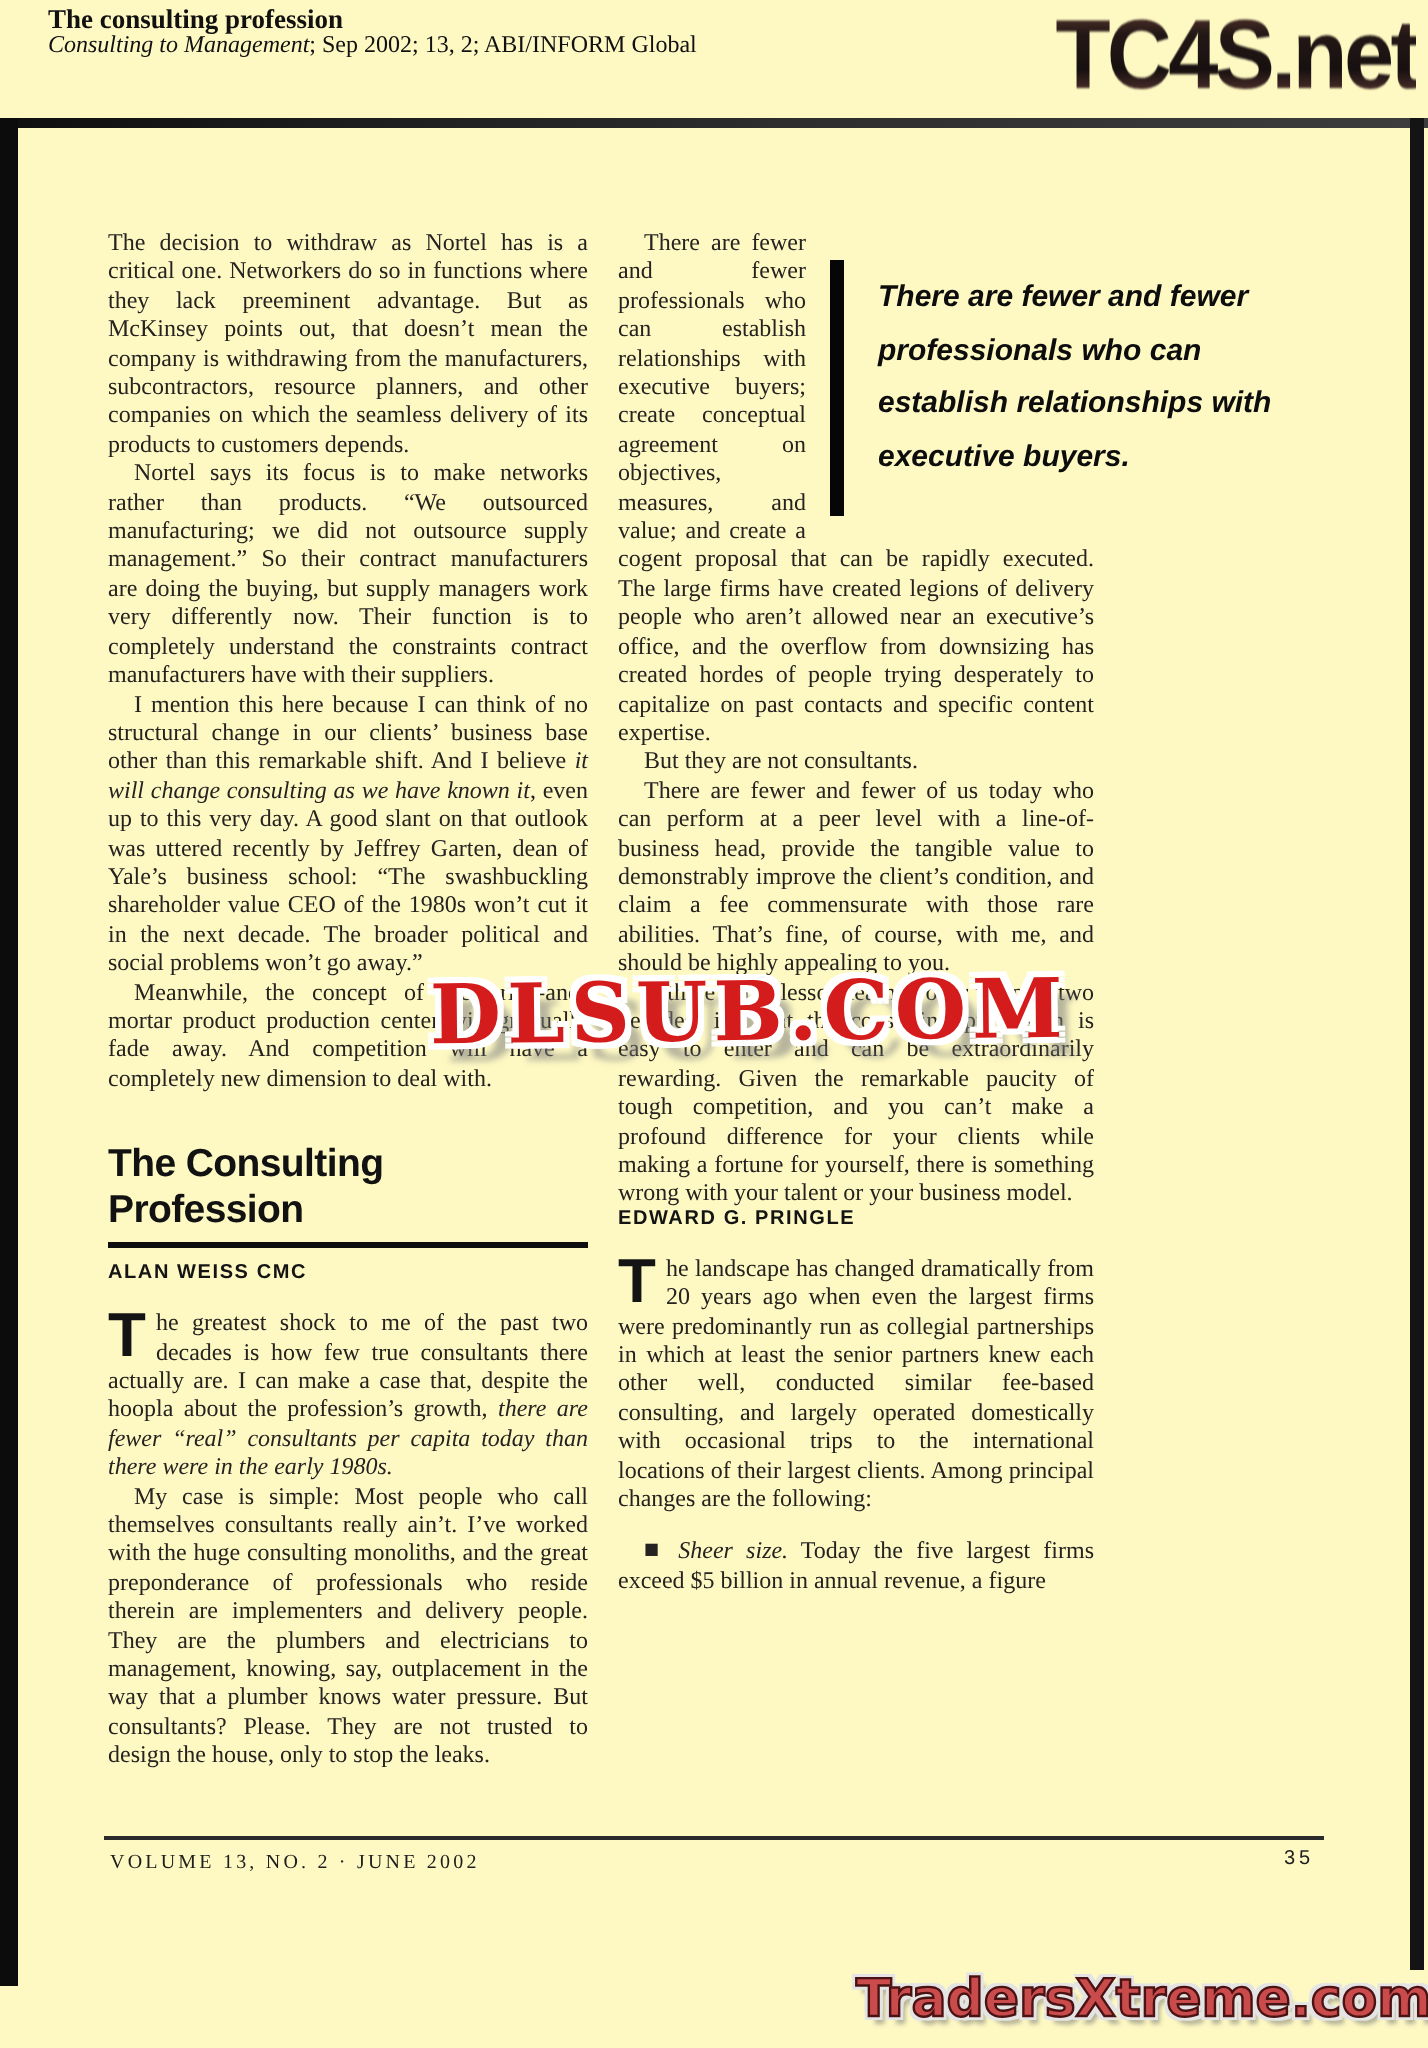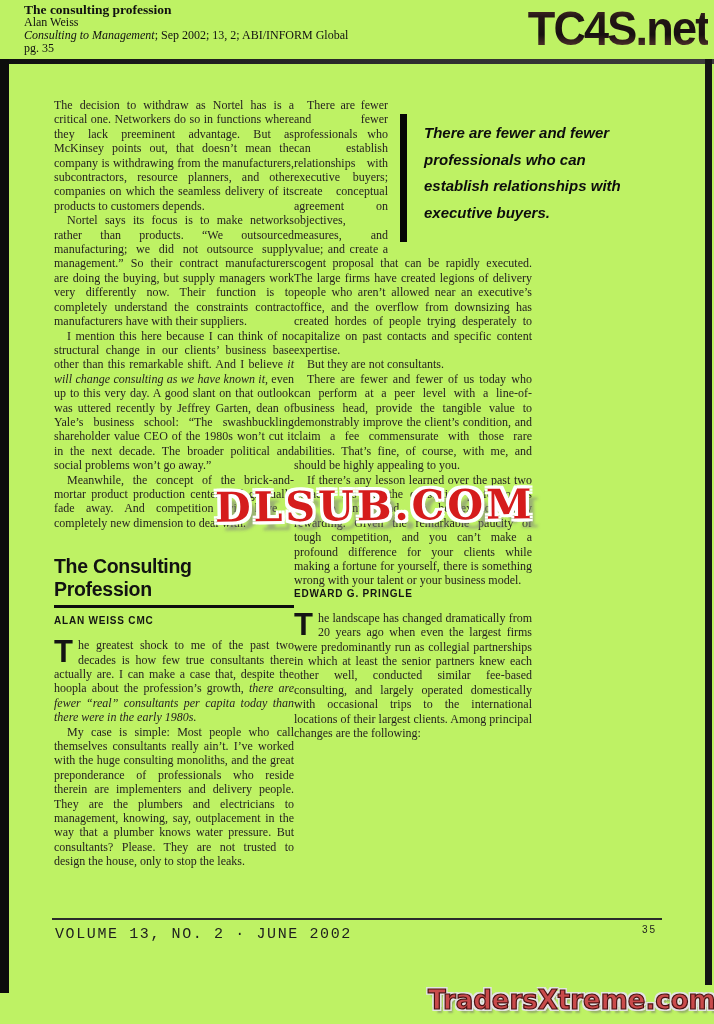--- a/index.html
+++ b/index.html
@@ -1,16 +1,16 @@
 <!DOCTYPE html>
 <html><head>
 <meta charset="utf-8">
 <style>
   html,body{margin:0;padding:0;background:#e8e8e8;}
-  .page{position:relative;width:714px;height:1024px;background:#bef264;overflow:hidden;
+  .page{position:relative;width:714px;height:1024px;background:#fef9c3;overflow:hidden;
         font-family:"Liberation Serif",serif;color:#262220;}
 
   
   .masthead{position:absolute;left:24px;top:3px;font-size:12px;line-height:13px;color:#111;}
   .masthead .title{font-weight:bold;font-size:13.5px;}
   .masthead .src em{font-style:italic;text-align:center;}
 
   
   .wm-tc4s{position:absolute;right:6px;top:0px;z-index:9;
     font-family:"Liberation Sans",sans-serif;font-weight:900;font-size:49px;letter-spacing:-2px;
@@ -29,21 +29,21 @@
     text-shadow:-2px -2px 0 #e4e4e4,2px -2px 0 #e4e4e4,-2px 2px 0 #e4e4e4,2px 2px 0 #e4e4e4,
       3px 4px 2px rgba(110,110,110,.5);}
 
   
   .frame-top{position:absolute;left:8px;right:0;top:59px;height:5px;
     background:linear-gradient(90deg,#101010,#2e2e2e 55%,#3d3d3d);}
   .frame-left{position:absolute;left:0;top:59px;width:9px;height:934px;background:#0c0c0c;}
   .frame-right{position:absolute;right:2px;top:59px;width:7px;height:926px;background:#141414;}
 
   
-  .content{position:absolute;left:54px;top:98px;width:562px;display:flex;}
+  .content{position:absolute;left:54px;top:114px;width:562px;display:flex;gap:15px;}
   .col-left{width:240px;}
   .col-right{width:238px;}
   .content p{margin:0;font-size:12px;line-height:14.4px;text-align:justify;text-indent:13px;}
   .content p.noindent{text-indent:0;}
   .sec-head{display:inline-block;margin:25px 0 7px;font-family:"Liberation Sans",sans-serif;
     font-weight:bold;font-size:19.5px;color:#121212;border-bottom:3px solid #0e0e0e;
     padding:0 4px 4px 0;letter-spacing:-.3px;}
   .byline{font-family:"Liberation Sans",sans-serif;font-weight:bold;font-size:10px;
     letter-spacing:.8px;color:#141414;margin:0 0 12px;}
   .dropcap{float:left;font-family:"Liberation Sans",sans-serif;font-weight:bold;
@@ -52,37 +52,35 @@
   .bullet{font-size:8px;vertical-align:2px;margin-right:6px;font-family:"DejaVu Sans",sans-serif;}
 
   
   .pullquote{float:right;width:212px;margin:16px -104px 12px 12px;
     border-left:7px solid #060606;padding:6px 0 16px 17px;
     font-family:"Liberation Sans",sans-serif;font-style:italic;font-weight:600;
     font-size:15px;line-height:26.5px;color:#0d0d0d;text-align:left;}
 
   
   .footer-rule{position:absolute;left:52px;top:918px;width:610px;height:2px;background:#2b2b2b;}
-  .footer-vol{position:absolute;left:55px;top:926px;font-family:Liberation Mono, monospace;
-    font-size:15px;letter-spacing:1.6px;color:#1e1e1e;}
+  .footer-vol{position:absolute;left:55px;top:926px;font-family:Liberation Serif, serif;
+    font-size:10px;letter-spacing:1.6px;color:#1e1e1e;}
   .footer-page{position:absolute;left:642px;top:924px;font-family:"Liberation Sans",sans-serif;
     font-size:10px;letter-spacing:2px;color:#1e1e1e;}
   .copyright{position:absolute;left:10px;top:997px;font-family:"Liberation Sans",sans-serif;
     font-size:13.5px;color:#1c1c1c;white-space:nowrap;}
 </style>
 </head>
 <body>
 
 <div class="page">
 
   <div class="masthead">
     <div class="title">The consulting profession</div>
-    <div>Alan Weiss</div>
     <div class="src"><em>Consulting to Management</em><span>; Sep 2002; 13, 2; ABI/INFORM Global</span></div>
-    <div>pg. 35</div>
   </div>
 
   <div class="wm-tc4s">TC4S.net</div>
 
   <div class="frame-top"></div>
   <div class="frame-left"></div>
   <div class="frame-right"></div>
 
   <div class="content">
 
@@ -103,20 +101,21 @@
     <div class="col-right">
       <div class="pullquote">There are fewer and fewer professionals who can establish relationships with executive buyers.</div>
       <p>There are fewer and fewer professionals who can establish relationships with executive buyers; create conceptual agreement on objectives, measures, and value; and create a cogent proposal that can be rapidly executed. The large firms have created legions of delivery people who aren’t allowed near an executive’s office, and the overflow from downsizing has created hordes of people trying desperately to capitalize on past contacts and specific content expertise.</p>
       <p>But they are not consultants.</p>
       <p>There are fewer and fewer of us today who can perform at a peer level with a line-of-business head, provide the tangible value to demonstrably improve the client’s condition, and claim a fee commensurate with those rare abilities. That’s fine, of course, with me, and should be highly appealing to you.</p>
       <p>If there’s any lesson learned over the past two decades, it’s that the consulting profession is easy to enter and can be extraordinarily rewarding. Given the remarkable paucity of tough competition, and you can’t make a profound difference for your clients while making a fortune for yourself, there is something wrong with your talent or your business model.</p>
 
       <div>
         <div class="byline">EDWARD G. PRINGLE</div>
         <p class="noindent"><span class="dropcap">T</span><span>he landscape has changed dramatically from 20 years ago when even the largest firms were predominantly run as collegial partnerships in which at least the senior partners knew each other well, conducted similar fee-based consulting, and largely operated domestically with occasional trips to the international locations of their largest clients. Among principal changes are the following:</span></p>
+        <p class="bullet-para"><span class="bullet">■</span><i>Sheer size.</i><span> Today the five largest firms exceed $5 billion in annual revenue, a figure</span></p>
       </div>
     </div>
 
   </div>
 
   <div class="wm-dlsub">DLSUB.COM</div>
 
   <div class="footer-rule"></div>
   <div class="footer-vol">VOLUME 13, NO. 2 · JUNE 2002</div>
   <div class="footer-page">35</div>

